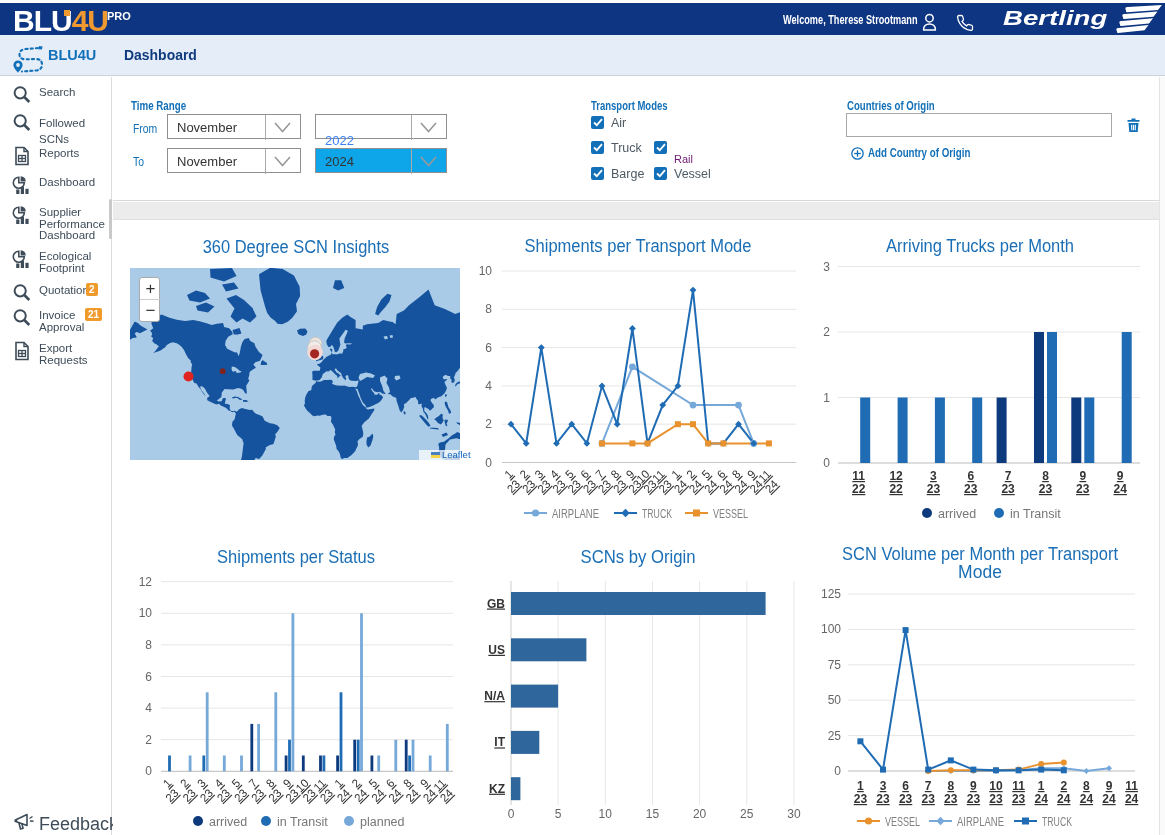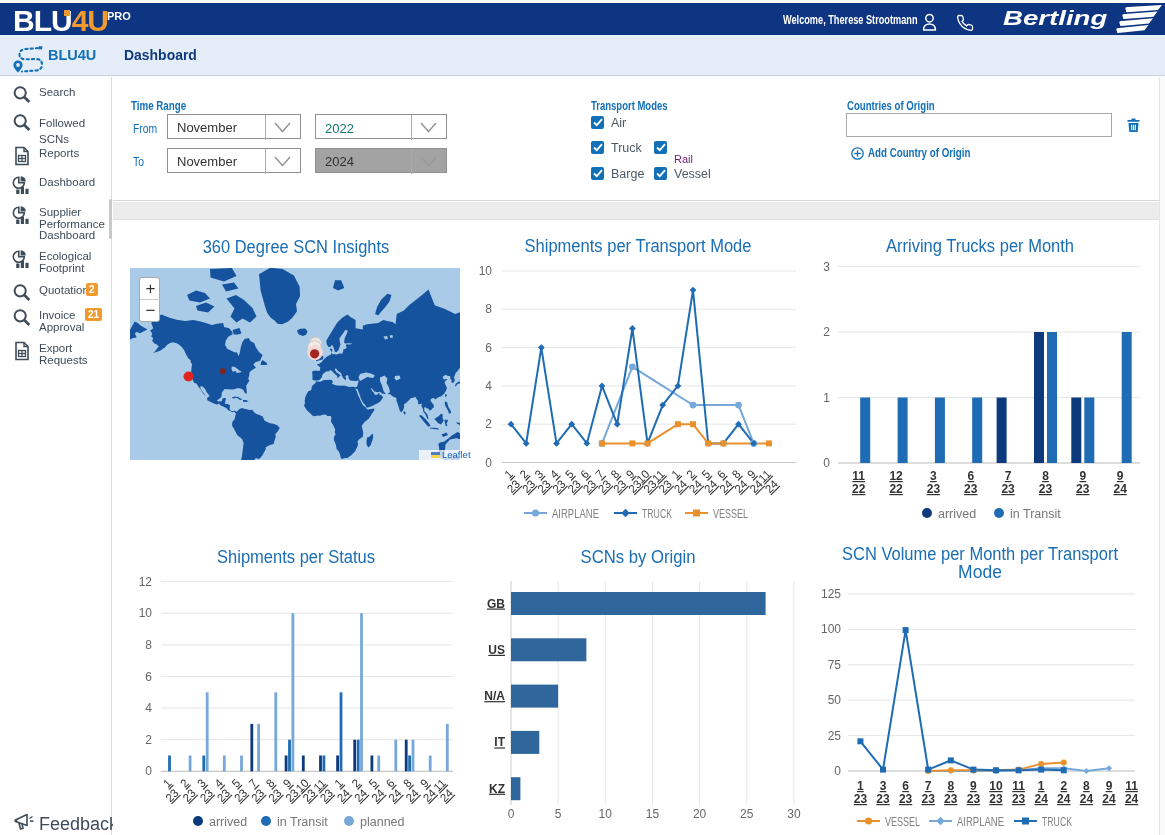--- a/index.html
+++ b/index.html
@@ -133,34 +133,34 @@
 <div style="position:absolute;left:133px;top:121px;font-size:13px;color:#1270b8;transform:scaleX(.8);transform-origin:0 0">From</div>
 <div style="position:absolute;left:133px;top:154px;font-size:13px;color:#1270b8;transform:scaleX(.8);transform-origin:0 0">To</div>
 <div style="position:absolute;left:167px;top:114px;width:134px;height:25px;border:1px solid #8f8f8f;background:#fff">
 <div style="position:absolute;left:9px;top:5px;font-size:13px;color:#333">November</div>
 <div style="position:absolute;right:34px;top:0;width:1px;height:25px;background:#aaa"></div>
 <svg style="position:absolute;right:9px;top:7px" width="17" height="11" viewBox="0 0 17 11">
       <path d="M1 1 L8.5 9.5 L16 1" fill="none" stroke="#999" stroke-width="1.6"></path>
     </svg>
 </div>
 <div style="position:absolute;left:315px;top:114px;width:132px;height:25px;border:1px solid #8f8f8f;background:#fff">
-<div style="position:absolute;left:9px;top:6px;font-size:13px;color:#0f766e">2022</div>
+<div style="position:absolute;left:9px;top:18px;font-size:13px;color:#3b82f6">2022</div>
 <div style="position:absolute;right:34px;top:0;width:1px;height:25px;background:#aaa"></div>
 <svg style="position:absolute;right:9px;top:7px" width="17" height="11" viewBox="0 0 17 11">
       <path d="M1 1 L8.5 9.5 L16 1" fill="none" stroke="#999" stroke-width="1.6"></path>
     </svg>
 </div>
 <div style="position:absolute;left:167px;top:148px;width:134px;height:25px;border:1px solid #8f8f8f;background:#fff">
 <div style="position:absolute;left:9px;top:5px;font-size:13px;color:#333">November</div>
 <div style="position:absolute;right:34px;top:0;width:1px;height:25px;background:#aaa"></div>
 <svg style="position:absolute;right:9px;top:7px" width="17" height="11" viewBox="0 0 17 11">
       <path d="M1 1 L8.5 9.5 L16 1" fill="none" stroke="#999" stroke-width="1.6"></path>
     </svg>
 </div>
-<div style="position:absolute;left:315px;top:148px;width:132px;height:25px;border:1px solid #8f8f8f;background:#a3a3a3">
+<div style="position:absolute;left:315px;top:148px;width:132px;height:25px;border:1px solid #8f8f8f;background:#0ea5e9">
 <div style="position:absolute;left:9px;top:5px;font-size:13px;color:#333">2024</div>
 <div style="position:absolute;right:34px;top:0;width:1px;height:25px;background:#aaa"></div>
 <svg style="position:absolute;right:9px;top:7px" width="17" height="11" viewBox="0 0 17 11">
       <path d="M1 1 L8.5 9.5 L16 1" fill="none" stroke="#999" stroke-width="1.6"></path>
     </svg>
 </div>
 <div style="position:absolute;left:591px;top:99px;font-size:12.5px;font-weight:bold;color:#1270b8;transform:scaleX(.76);transform-origin:0 0;white-space:nowrap">Transport Modes</div>
 <div style="position:absolute;left:591px;top:116px">
 <div style="position:absolute;left:0;top:0;width:13px;height:13px;background:#1270b8;border-radius:2px"></div>
 <svg style="position:absolute;left:1.5px;top:2px" width="10" height="9" viewBox="0 0 10 9">

